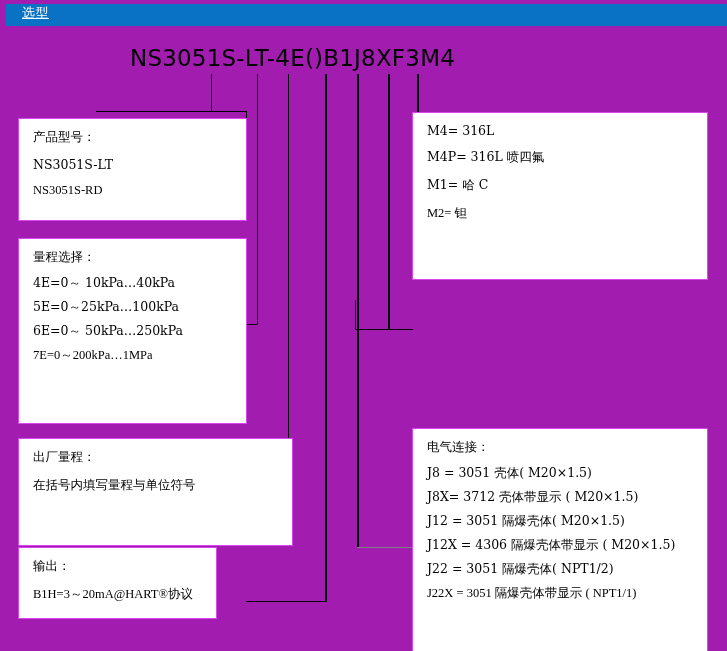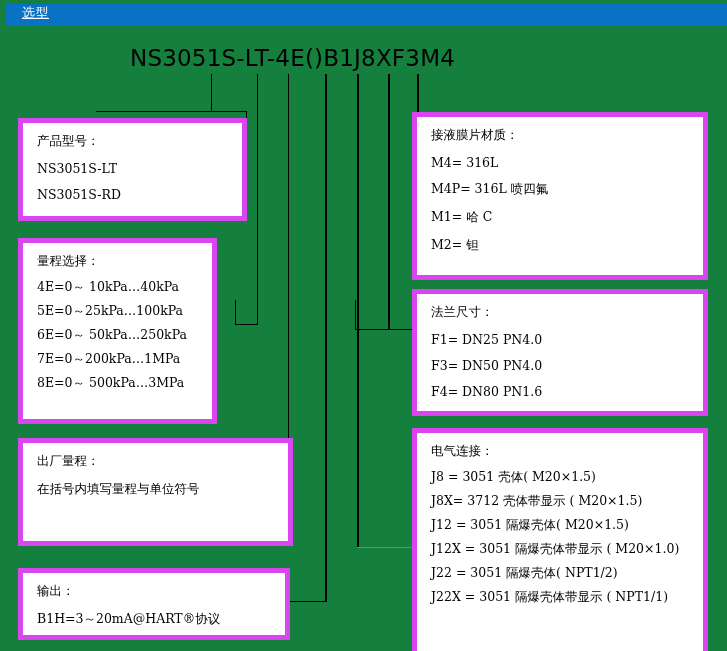--- a/index.html
+++ b/index.html
@@ -7,21 +7,21 @@
     padding: 0;
     background: #ffffff;
   }
   body {
     font-family: "Liberation Sans", "DejaVu Sans", sans-serif;
   }
   #page {
     position: relative;
     width: 727px;
     height: 651px;
-    background: #15803d;
+    background: #a21caf;
     overflow: hidden;
   }
 
   
   .header-bar {
     position: absolute;
     left: 6px;
     top: 4px;
     width: 721px;
     height: 22px;
@@ -51,21 +51,21 @@
     white-space: nowrap;
     letter-spacing: 0.2px;
   }
   .model-code span { display: inline; }
   .mc-gap-s { display: inline-block; width: 5px; }
   .mc-gap-m { display: inline-block; width: 9px; }
 
   
   .box {
     position: absolute;
-    border: 5px solid #d946ef;
+    border: 1px solid #d946ef;
     background: #ffffff;
     box-sizing: border-box;
   }
   .box-title {
     font-family: "DejaVu Sans", sans-serif;
     font-size: 12.5px;
     color: #000000;
     white-space: nowrap;
   }
   .box-line {
@@ -76,30 +76,30 @@
   }
   .box-inner {
     position: absolute;
     left: 14px;
     top: 10px;
     right: 6px;
   }
 
   
   #box-product   { left: 18px;  top: 118px; width: 229px; height: 103px; }
-  #box-range     { left: 18px;  top: 238px; width: 199px; height: 186px; }
+  #box-range     { left: 18px;  top: 238px; width: 229px; height: 186px; }
   #box-factory   { left: 18px;  top: 438px; width: 275px; height: 108px; }
-  #box-output    { left: 18px;  top: 568px; width: 272px; height: 72px;  }
+  #box-output    { left: 18px;  top: 547px; width: 199px; height: 72px;  }
   #box-material  { left: 412px; top: 112px; width: 296px; height: 168px; }
   #box-flange    { left: 412px; top: 289px; width: 296px; height: 127px; }
   #box-electric  { left: 412px; top: 428px; width: 296px; height: 276px; }
 
   
   .rows > div { margin-bottom: 7px; }
-  .rows > div:last-child { margin-bottom: 0; }
+  .rows > div:last-child { margin-bottom: 0; font-family: Liberation Serif, serif; }
   .rows.loose > div { margin-bottom: 11px; }
   .rows .after-title { margin-bottom: 9px; }
 
   
   .vline {
     position: absolute;
     width: 2px;
     background: #000000;
   }
   .vline.thin { width: 1px; }
@@ -154,62 +154,52 @@
     </div>
   </div>
 
   <div class="box" id="box-range">
     <div class="box-inner rows">
       <div class="box-title after-title">量程选择：</div>
       <div class="box-line">4E=0～ 10kPa…40kPa</div>
       <div class="box-line">5E=0～25kPa…100kPa</div>
       <div class="box-line">6E=0～ 50kPa…250kPa</div>
       <div class="box-line">7E=0～200kPa…1MPa</div>
-      <div class="box-line">8E=0～ 500kPa…3MPa</div>
     </div>
   </div>
 
   <div class="box" id="box-factory">
     <div class="box-inner rows loose">
       <div class="box-title after-title">出厂量程：</div>
       <div class="box-title">在括号内填写量程与单位符号</div>
     </div>
   </div>
 
   <div class="box" id="box-output">
     <div class="box-inner rows loose">
       <div class="box-title after-title">输出：</div>
       <div class="box-line">B1H=3～20mA@HART®协议</div>
     </div>
   </div>
 
   <div class="box" id="box-material">
     <div class="box-inner rows loose">
-      <div class="box-title after-title">接液膜片材质：</div>
       <div class="box-line">M4= 316L</div>
       <div class="box-line">M4P= 316L 喷四氟</div>
       <div class="box-line">M1= 哈 C</div>
       <div class="box-line">M2= 钽</div>
     </div>
   </div>
 
-  <div class="box" id="box-flange">
-    <div class="box-inner rows loose">
-      <div class="box-title after-title">法兰尺寸：</div>
-      <div class="box-line">F1= DN25 PN4.0</div>
-      <div class="box-line">F3= DN50 PN4.0</div>
-      <div class="box-line">F4= DN80 PN1.6</div>
-    </div>
-  </div>
 
   <div class="box" id="box-electric">
     <div class="box-inner rows">
       <div class="box-title after-title">电气连接：</div>
       <div class="box-line">J8 = 3051 壳体( M20×1.5)</div>
       <div class="box-line">J8X= 3712 壳体带显示 ( M20×1.5)</div>
       <div class="box-line">J12 = 3051 隔爆壳体( M20×1.5)</div>
-      <div class="box-line">J12X = 3051 隔爆壳体带显示 ( M20×1.0)</div>
+      <div class="box-line">J12X = 4306 隔爆壳体带显示 ( M20×1.5)</div>
       <div class="box-line">J22 = 3051 隔爆壳体( NPT1/2)</div>
       <div class="box-line">J22X = 3051 隔爆壳体带显示 ( NPT1/1)</div>
     </div>
   </div>
 
 </div>
 
 </body></html>

